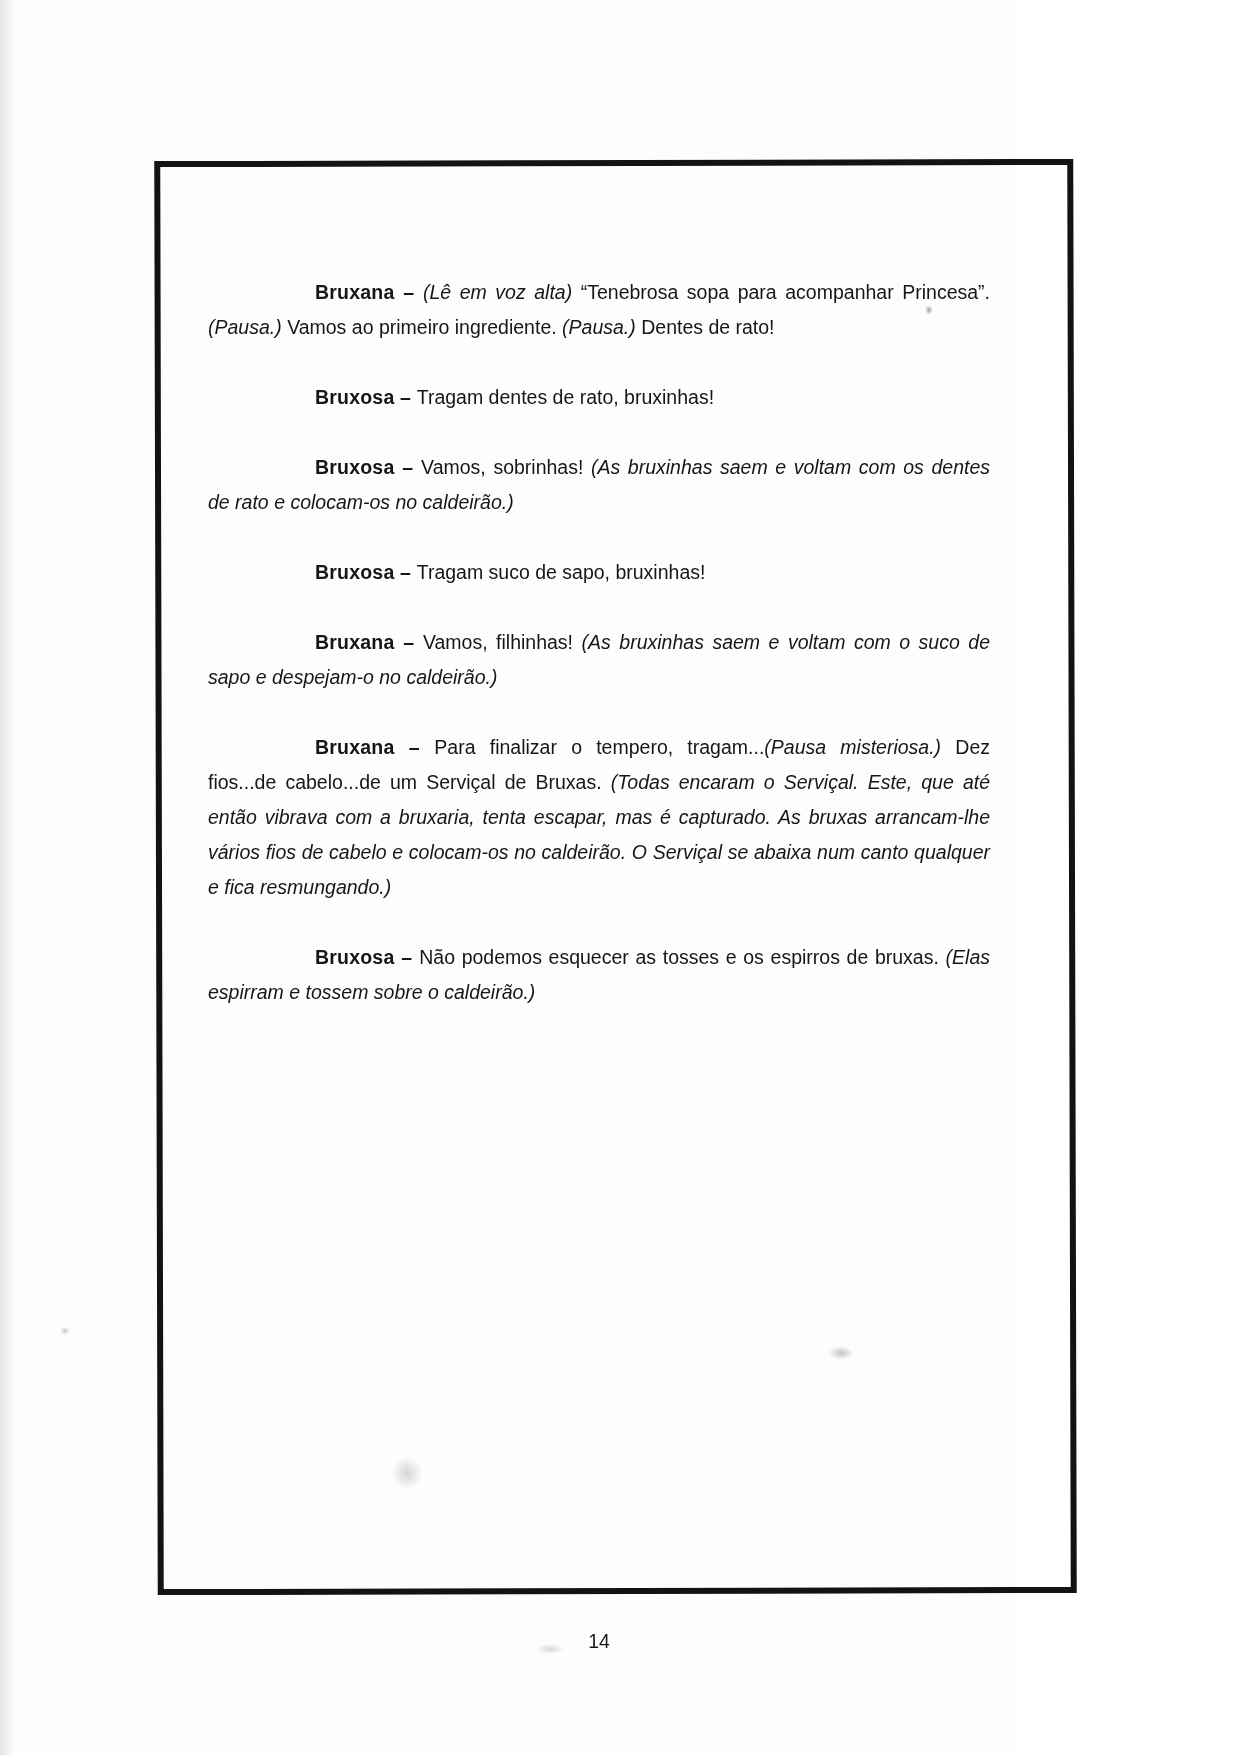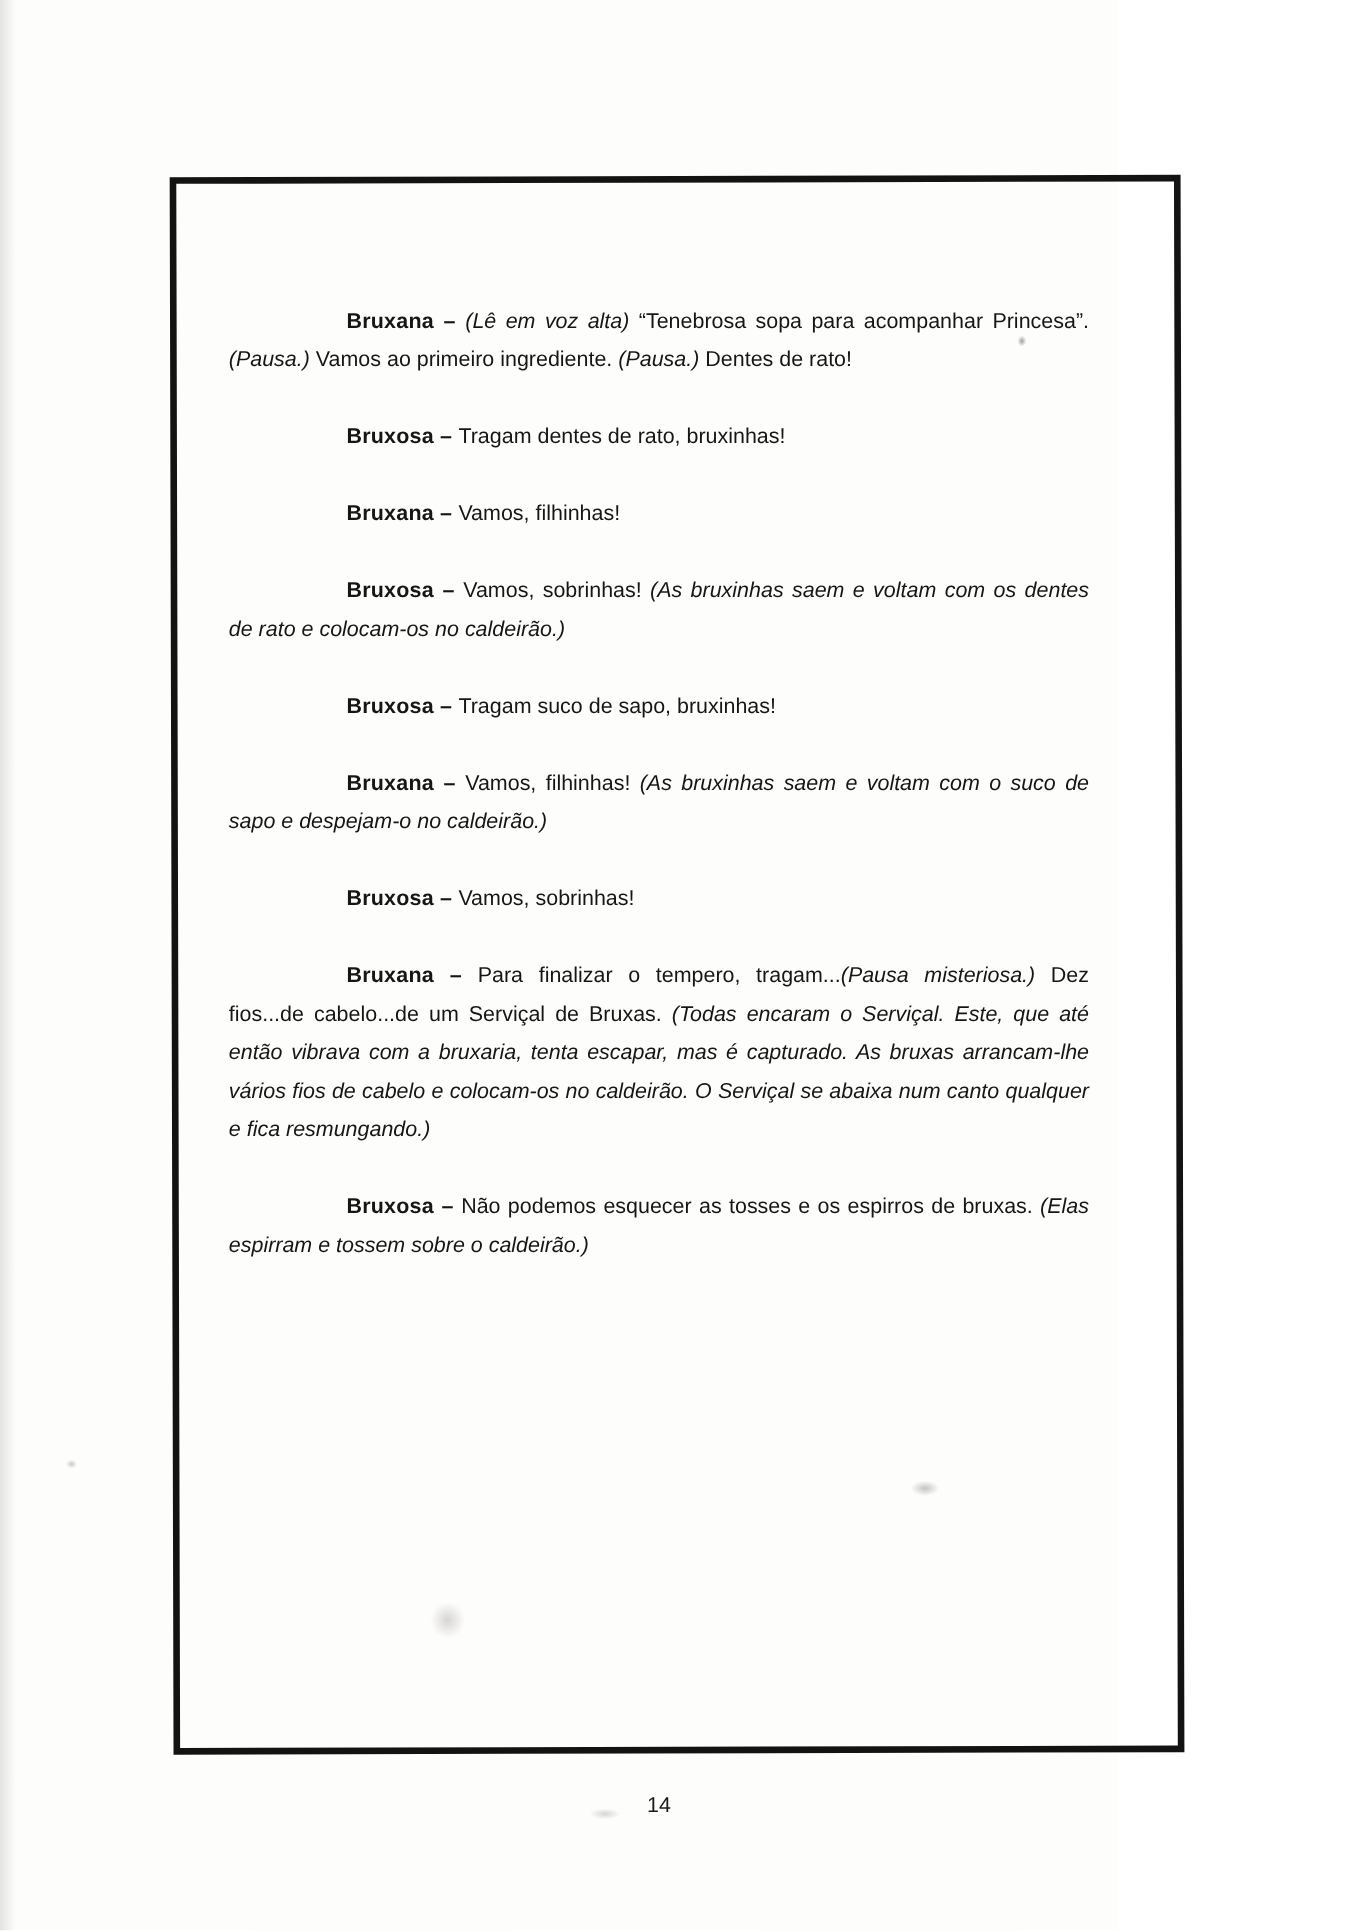--- a/index.html
+++ b/index.html
@@ -97,25 +97,23 @@
 <body>
 
 <div class="scan-page">
   <div class="scan-edge"></div>
 
   <div class="frame"></div>
 
   <div class="text-area">
       <p class="dialogue"><span class="speaker">Bruxana – </span><span class="stage">(Lê em voz alta) </span><span>“Tenebrosa sopa para acompanhar Princesa”. </span><span class="stage">(Pausa.) </span><span>Vamos ao primeiro ingrediente. </span><span class="stage">(Pausa.) </span><span>Dentes de rato!</span></p>
       <p class="dialogue"><span class="speaker">Bruxosa – </span><span>Tragam dentes de rato, bruxinhas!</span></p>
-      <p class="dialogue"><span class="speaker">Bruxana – </span><span>Vamos, filhinhas!</span></p>
       <p class="dialogue"><span class="speaker">Bruxosa – </span><span>Vamos, sobrinhas! </span><span class="stage">(As bruxinhas saem e voltam com os dentes de rato e colocam-os no caldeirão.)</span></p>
       <p class="dialogue"><span class="speaker">Bruxosa – </span><span>Tragam suco de sapo, bruxinhas!</span></p>
       <p class="dialogue"><span class="speaker">Bruxana – </span><span>Vamos, filhinhas! </span><span class="stage">(As bruxinhas saem e voltam com o suco de sapo e despejam-o no caldeirão.)</span></p>
-      <p class="dialogue"><span class="speaker">Bruxosa – </span><span>Vamos, sobrinhas!</span></p>
       <p class="dialogue"><span class="speaker">Bruxana – </span><span>Para finalizar o tempero, tragam...</span><span class="stage">(Pausa misteriosa.) </span><span>Dez fios...de cabelo...de um Serviçal de Bruxas. </span><span class="stage">(Todas encaram o Serviçal. Este, que até então vibrava com a bruxaria, tenta escapar, mas é capturado. As bruxas arrancam-lhe vários fios de cabelo e colocam-os no caldeirão. O Serviçal se abaixa num canto qualquer e fica resmungando.)</span></p>
       <p class="dialogue"><span class="speaker">Bruxosa – </span><span>Não podemos esquecer as tosses e os espirros de bruxas. </span><span class="stage">(Elas espirram e tossem sobre o caldeirão.)</span></p>
     </div>
 
   <div class="page-number">14</div>
 
   <div class="speck speck-a"></div>
   <div class="speck speck-b"></div>
   <div class="speck speck-c"></div>
   <div class="speck speck-d"></div>

